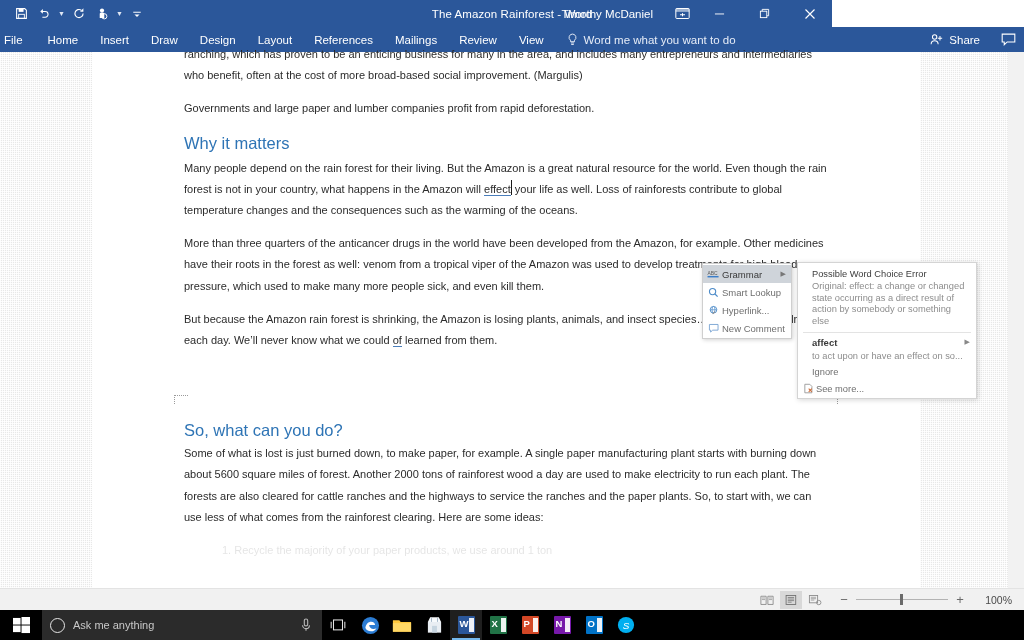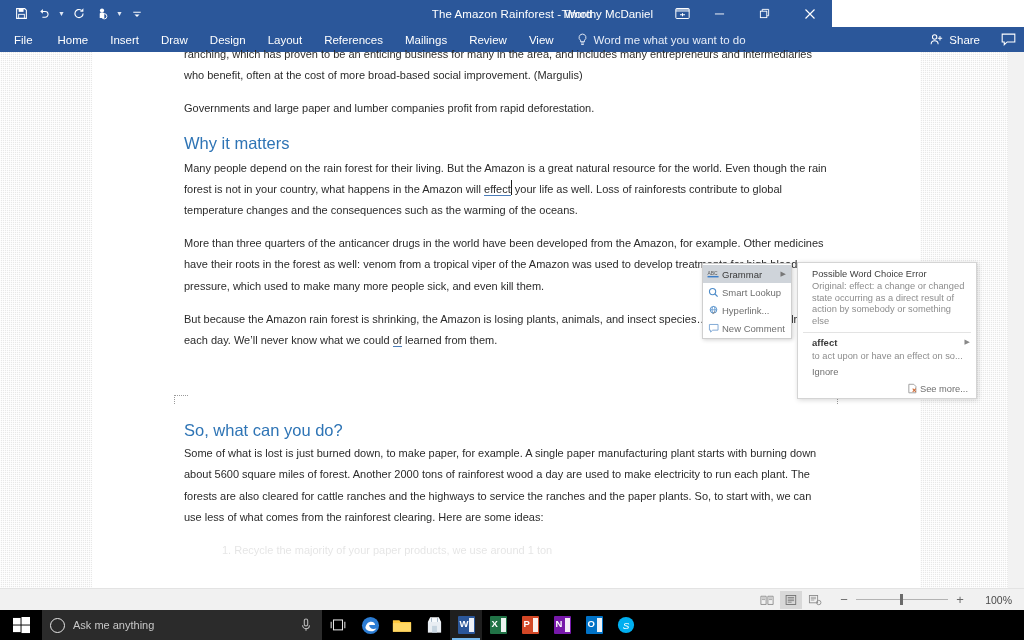--- a/index.html
+++ b/index.html
@@ -39,21 +39,21 @@
 
   
   .tabstrip {
     position:absolute; top:27px; left:0; width:1024px; height:25px;
     background:#2b579a; display:flex; align-items:center;
   }
   .tab {
     font-size:11.5px; color:#ffffff; padding:0 11px; height:25px;
     display:flex; align-items:center; white-space:nowrap;
   }
-  .tab.file { padding-left:14px; padding-right:14px; }
+  .tab.file { padding-left:4px; padding-right:14px; }
   .tellme {
     display:flex; align-items:center; gap:6px; margin-left:12px;
     font-size:11.5px; color:#e6ecf7; font-style:italic;
   }
   .tellme span { font-style:normal; }
   .share-area {
     position:absolute; right:0; top:27px; height:25px; display:flex; 
   }
   .share-btn { display:flex; align-items:center; gap:5px; font-size:11.5px; color:#ffffff; padding-right:12px; }
   .comment-btn { width:32px; height:25px; display:flex; align-items:center; justify-content:center; }
@@ -148,21 +148,21 @@
   .gp-suggestion {
     position:relative; padding:0 8px 0 14px;
   }
   .gp-sug-word { font-size:9.5px; font-weight:bold; color:#3a3a3a; line-height:14px; }
   .gp-sug-def { font-size:9.3px; color:#8d8d8d; line-height:13px; }
   .gp-sug-arrow { position:absolute; right:6px; top:2px; font-size:7px; color:#888; }
   .gp-row {
     display:flex; align-items:center; height:17px; padding:0 8px 0 14px;
     font-size:9.3px; color:#6f6f6f;
   }
-  .gp-row.with-icon { padding-left:3px;justify-content:flex-end; }
+  .gp-row.with-icon { padding-left:3px; }
   .gp-row .ctxicon { flex:0 0 15px; }
 
   
   .statusbar {
     position:absolute; top:588px; left:0; width:1024px; height:22px;
     background:#f1f1f1; border-top:1px solid #e3e3e3;
     display:flex; align-items:center; justify-content:flex-end;
   }
   .view-btns { display:flex; align-items:center; gap:2px; margin-right:12px; }
   .view-btn { width:22px; height:18px; display:flex; align-items:center; justify-content:center; }

